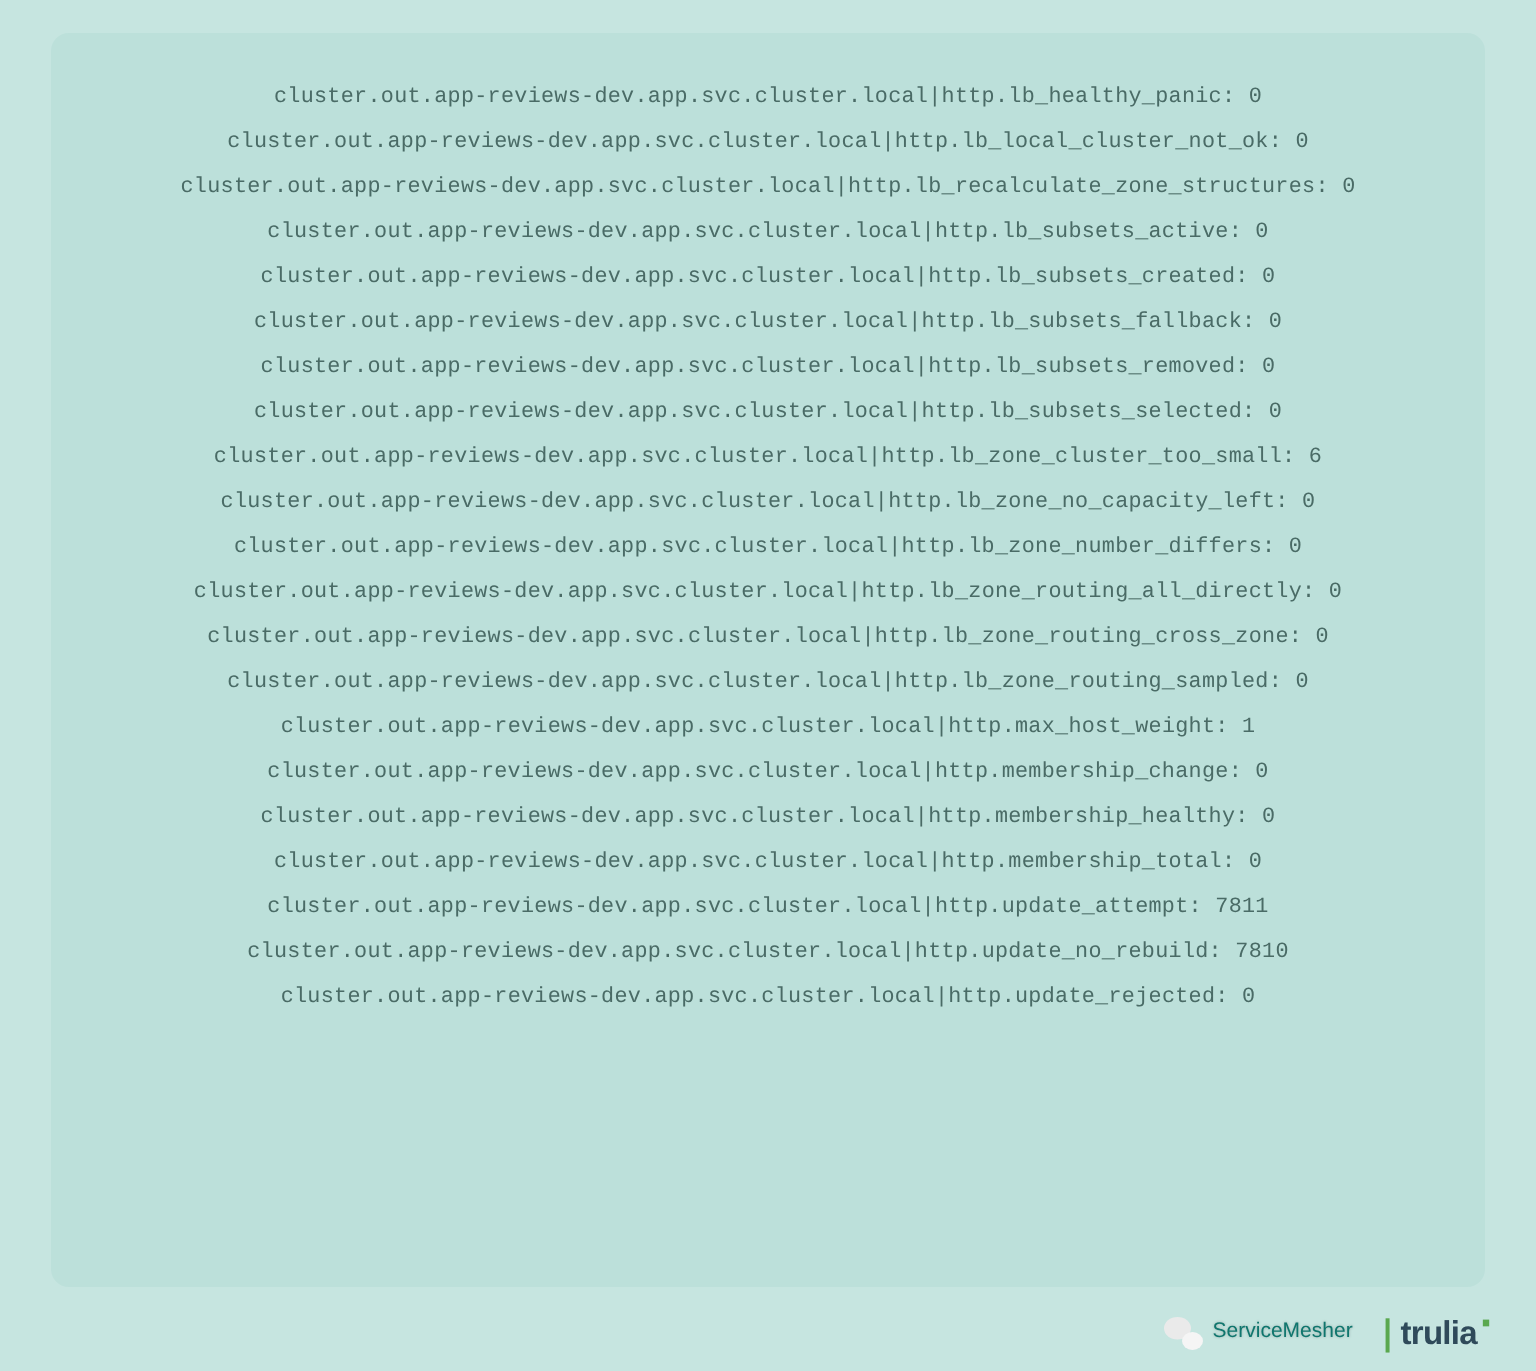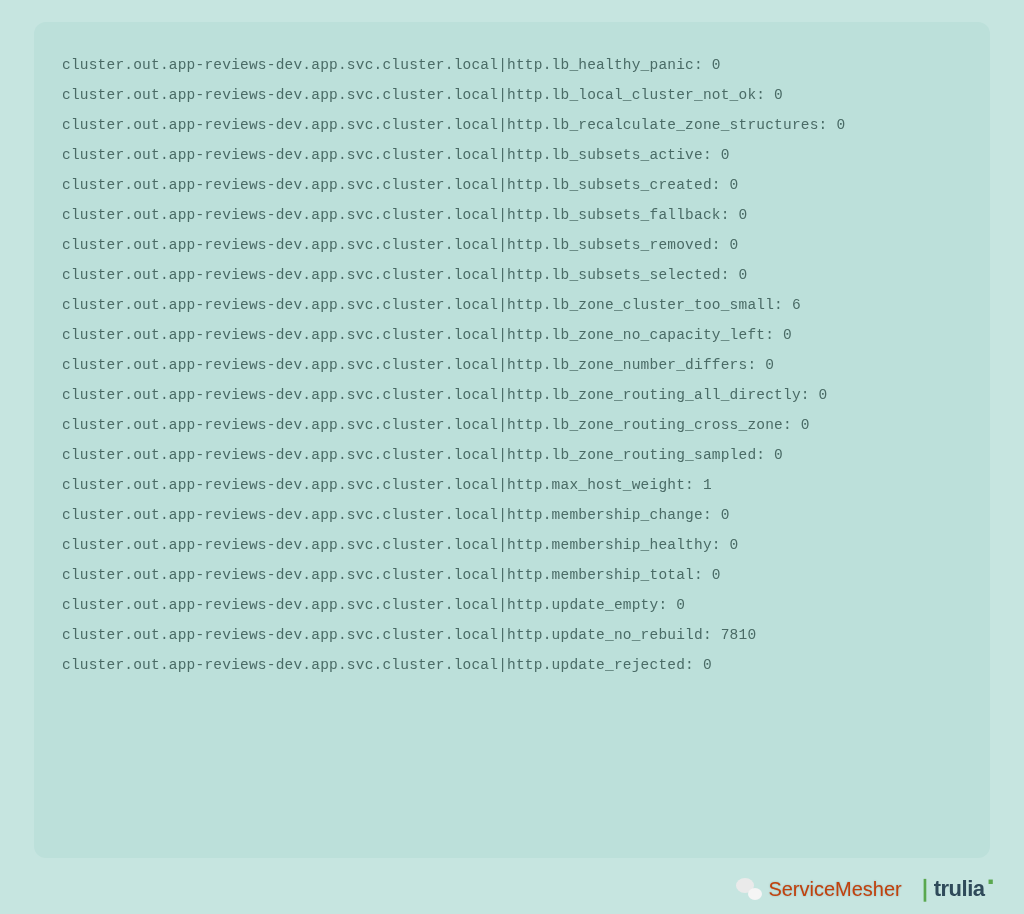--- a/index.html
+++ b/index.html
@@ -14,20 +14,21 @@
   .card {
     position: absolute;
     left: 34px;
     top: 22px;
     right: 34px;
     bottom: 56px;
     background: #bce0da;
     border-radius: 12px;
     padding: 28px 28px 24px 28px;
     box-sizing: border-box;
+    text-align: center;
   }
   .line {
     color: #4a6b66;
     font-size: 14.5px;
     letter-spacing: 0.2px;
     line-height: 30px;
     white-space: pre;
     font-weight: 500;
   }
   .footer {
@@ -35,23 +36,23 @@
     right: 28px;
     bottom: 12px;
     display: flex;
     align-items: center;
     gap: 14px;
   }
   .wechat {
     display: flex;
     align-items: flex-start;
     gap: 6px;
-    color: #c2410c;
+    color: #0f766e;
     font-family: Arial, sans-serif;
-    font-size: 20px;
+    font-size: 14px;
     font-weight: 500;
     text-shadow: 0 0 2px rgba(0,0,0,.25);
   }
   .wechat-icon {
     width: 26px;
     height: 22px;
     position: relative;
   }
   .wechat-icon .b1 {
     position: absolute;
@@ -106,21 +107,21 @@
       <div class="line">cluster.out.app-reviews-dev.app.svc.cluster.local|http.lb_zone_cluster_too_small: 6</div>
       <div class="line">cluster.out.app-reviews-dev.app.svc.cluster.local|http.lb_zone_no_capacity_left: 0</div>
       <div class="line">cluster.out.app-reviews-dev.app.svc.cluster.local|http.lb_zone_number_differs: 0</div>
       <div class="line">cluster.out.app-reviews-dev.app.svc.cluster.local|http.lb_zone_routing_all_directly: 0</div>
       <div class="line">cluster.out.app-reviews-dev.app.svc.cluster.local|http.lb_zone_routing_cross_zone: 0</div>
       <div class="line">cluster.out.app-reviews-dev.app.svc.cluster.local|http.lb_zone_routing_sampled: 0</div>
       <div class="line">cluster.out.app-reviews-dev.app.svc.cluster.local|http.max_host_weight: 1</div>
       <div class="line">cluster.out.app-reviews-dev.app.svc.cluster.local|http.membership_change: 0</div>
       <div class="line">cluster.out.app-reviews-dev.app.svc.cluster.local|http.membership_healthy: 0</div>
       <div class="line">cluster.out.app-reviews-dev.app.svc.cluster.local|http.membership_total: 0</div>
-      <div class="line">cluster.out.app-reviews-dev.app.svc.cluster.local|http.update_empty: 0</div>
+      <div class="line">cluster.out.app-reviews-dev.app.svc.cluster.local|http.update_attempt: 7811</div>
       <div class="line">cluster.out.app-reviews-dev.app.svc.cluster.local|http.update_no_rebuild: 7810</div>
       <div class="line">cluster.out.app-reviews-dev.app.svc.cluster.local|http.update_rejected: 0</div>
     </div>
 </div>
 
 <div class="footer">
   <div class="wechat">
     <span class="wechat-icon">
       <span class="b1"></span>
         <span class="b2"></span>

